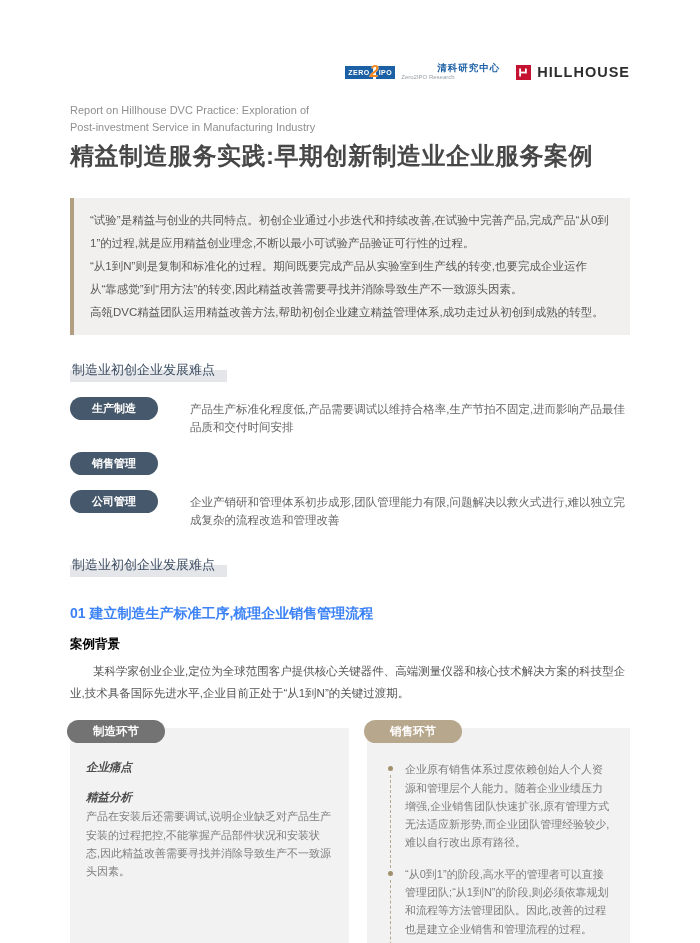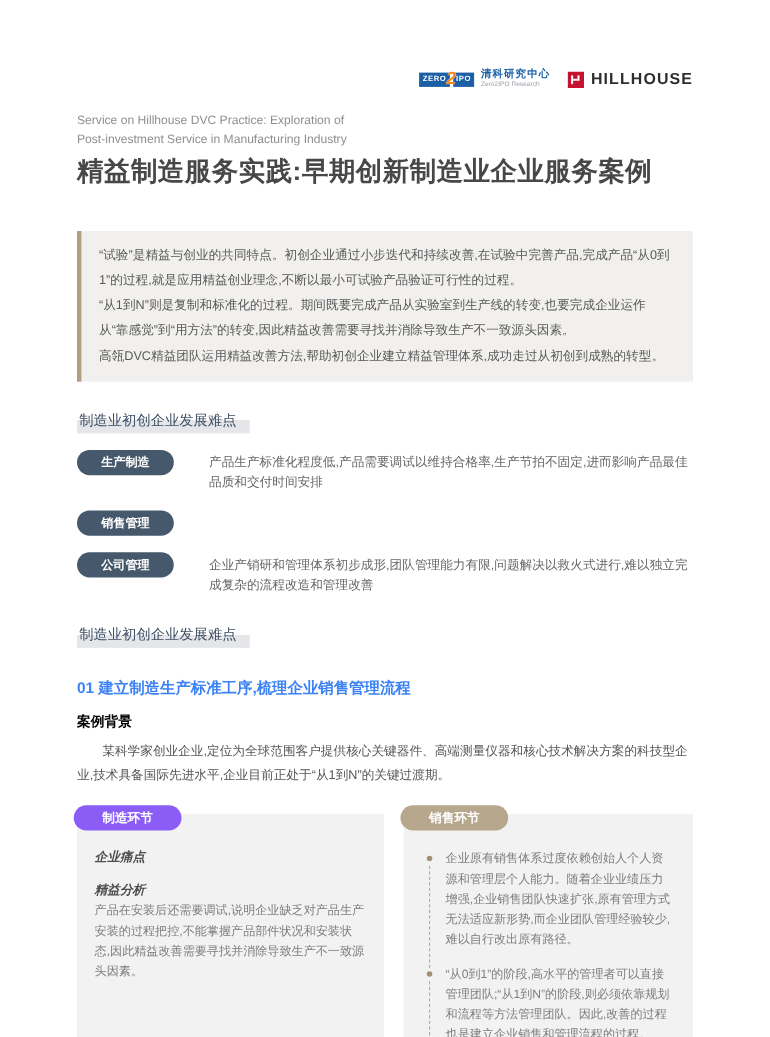--- a/index.html
+++ b/index.html
@@ -11,32 +11,32 @@
   }
   .page { width:700px; height:943px; padding:60px 70px 0 70px; position:relative; }
 
   
   .logo-row { display:flex; justify-content:flex-end; align-items:center; gap:16px; height:24px; }
   .z2ipo { display:flex; align-items:center; gap:6px; }
   .z-boxes { display:flex; align-items:center; }
   .z-box { background:#1b5fa5; color:#fff; font-size:7px; font-weight:bold; padding:3px 3px; letter-spacing:0.5px; }
   .z-two { color:#f5891f; font-size:16px; font-weight:bold; font-style:italic; margin:0 -3px; position:relative; z-index:2; text-shadow:0 0 1px #fff; }
   .z-text { display:flex; flex-direction:column; line-height:1.15; }
-  .z-cn { color:#1b5fa5; font-size:9.5px; font-weight:bold; letter-spacing:1px; }
+  .z-cn { color:#1b5fa5; font-size:9.5px; font-weight:bold; letter-spacing:1px;margin-left:36px; }
   .z-en { color:#9aa0a6; font-size:6px; }
   .hillhouse { display:flex; align-items:center; gap:6px; }
   .hh-name { font-size:14.5px; font-weight:bold; color:#2e2e2e; letter-spacing:1px; }
 
   
   .en-subtitle { margin-top:18px; color:#8f8f8f; font-size:11px; line-height:1.5; }
   .cn-title { margin-top:5px; color:#474747; font-size:24px; font-weight:bold; letter-spacing:0.5px; }
 
   
   .quote {
-    margin-top:38px; background:#f1f0ee; border-left:4px solid #b29e81;
+    margin-top:26px; background:#f1f0ee; border-left:4px solid #b29e81;
     padding:11px 18px 11px 16px; font-size:11.5px; color:#595959; line-height:2.0;
   }
 
   
   .section-heading {
     display:inline-block; margin-top:26px;
     font-size:13px; font-weight:normal; color:#3d4e63;
     background:linear-gradient(to bottom, transparent 42%, #e4e6e9 42%);
     padding:0 12px 3px 2px;
   }
@@ -56,21 +56,21 @@
 
   
   .cards { margin-top:24px; display:flex; gap:18px; align-items:stretch; }
   .card { position:relative; background:#f2f2f2; padding:32px 16px 26px 16px; }
   .card-mfg { flex:1.07; }
   .card-sales { flex:1; }
   .pill {
     position:absolute; top:-8px; left:-3px; width:98px; padding:4px 0;
     text-align:center; color:#fff; font-weight:bold; font-size:11.5px; border-radius:999px;
   }
-  .pill-mfg { background:#8b5cf6; }
+  .pill-mfg { background:#737373; }
   .pill-sales { background:#b7a78c; }
 
   .block + .block { margin-top:15px; }
   .block-h { font-size:11.5px; font-weight:bold; color:#4e4e4e; margin-bottom:2px;font-style:italic; }
   .block-b { font-size:11px; color:#7d7d7d; line-height:1.65; }
 
   .sales-list { list-style:none; }
   .sales-list li {
     position:relative; padding-left:22px; font-size:11px; color:#7d7d7d;
     line-height:1.65; white-space:pre-line;
@@ -109,21 +109,21 @@
           <rect x="3.2" y="3.5" width="1.8" height="8" fill="#ffffff"></rect>
           <rect x="5" y="6.6" width="4" height="1.8" fill="#ffffff"></rect>
           <rect x="9" y="3.5" width="1.8" height="5" fill="#ffffff"></rect>
         </svg>
       </span>
       <span class="hh-name">HILLHOUSE</span>
     </div>
   </div>
 
   <div class="en-subtitle">
-    <div>Service on Hillhouse DVC Practice: Exploration of</div>
+    <div>Report on Hillhouse DVC Practice: Exploration of</div>
     <div>Post-investment Service in Manufacturing Industry</div>
   </div>
   <h1 class="cn-title">精益制造服务实践:早期创新制造业企业服务案例</h1>
 
   <div class="quote">
     <p>“试验”是精益与创业的共同特点。初创企业通过小步迭代和持续改善,在试验中完善产品,完成产品“从0到1”的过程,就是应用精益创业理念,不断以最小可试验产品验证可行性的过程。</p>
     <p>“从1到N”则是复制和标准化的过程。期间既要完成产品从实验室到生产线的转变,也要完成企业运作从“靠感觉”到“用方法”的转变,因此精益改善需要寻找并消除导致生产不一致源头因素。</p>
     <p>高瓴DVC精益团队运用精益改善方法,帮助初创企业建立精益管理体系,成功走过从初创到成熟的转型。</p>
   </div>
 

